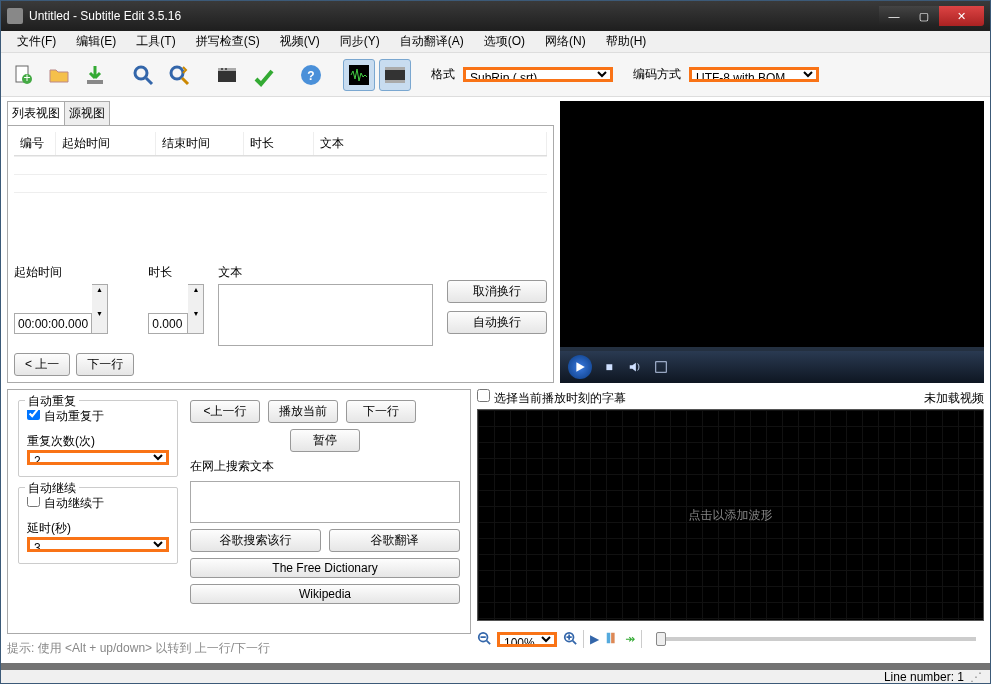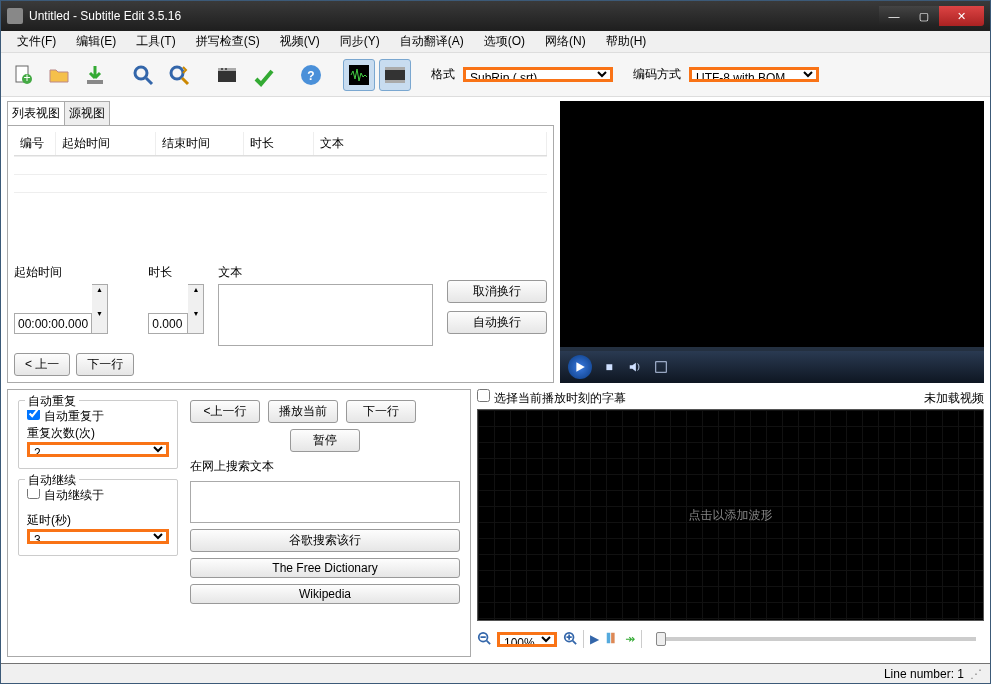--- a/index.html
+++ b/index.html
@@ -42,21 +42,21 @@
 .playbtn { width: 24px; height: 24px; border-radius: 50%; background: radial-gradient(#3a7ae0,#0a3a80); display: flex; align-items: center; justify-content: center; }
 .bottomrow { display: flex; height: 280px; padding: 6px; gap: 6px; }
 .leftbottom { width: 464px; display: flex; flex-direction: column; }
 .tabbody2 { border: 1px solid #aaa; padding: 10px; flex: 1; display: flex; gap: 12px; }
 .group { border: 1px solid #ccc; border-radius: 2px; padding: 6px 8px 8px 8px; position: relative; margin-bottom: 10px; }
 .group > .glegend { position: absolute; top: -8px; left: 6px; background: #fff; padding: 0 3px; font-size: 12px; }
 .rightbottom { flex: 1; display: flex; flex-direction: column; }
 .wavehead { display: flex; align-items: center; gap: 8px; margin-bottom: 2px; }
 .wave { flex: 1; background: #000; border: 1px solid #555; position: relative; background-image: linear-gradient(#111 1px, transparent 1px), linear-gradient(90deg, #111 1px, transparent 1px); background-size: 16px 16px; display: flex; align-items: center; justify-content: center; color: #888; }
 .wavectrl { height: 28px; display: flex; align-items: center; gap: 6px; padding: 18px 0; }
-.statusbar { height: 20px; background: #f0f0f0; border-top: 1px solid #737373; display: flex; align-items: center; justify-content: flex-end; padding: 0 8px; font-size: 12px; }
+.statusbar { height: 20px; background: #f0f0f0; border-top: 7px solid #737373; display: flex; align-items: center; justify-content: flex-end; padding: 0 8px; font-size: 12px; }
 .hint { color: #888; font-size: 12px; margin-top: 6px; }
 .spinner { display: flex; }
 .spinner input { width: 78px; margin-top: 29px; }
 .spinbtns { width: 16px; display: flex; flex-direction: column; border: 1px solid #aaa; border-left: none; }
 .spinbtns div { flex: 1; font-size: 7px; text-align: center; background: #f0f0f0; line-height: 9px; }
 textarea { border: 1px solid #aaa; resize: none; font-size: 12px; }
 input[type=checkbox] { margin-right: 4px; }
 .slider { flex: 1; height: 4px; background: #ccc; position: relative; margin: 0 8px; }
 .slider .thumb { position: absolute; left: 0; top: -5px; width: 10px; height: 14px; background: #eee; border: 1px solid #888; border-radius: 2px; }
 .iconsvg { width: 14px; height: 14px; }
@@ -243,21 +243,21 @@
   </div>
 </div>
 
 <div class="bottomrow">
   <div class="leftbottom">
     <div class="tabbody2">
       <div style="width:160px">
         <div class="group">
           <div class="glegend">自动重复</div>
           <label><input type="checkbox" checked="" style=""><span>自动重复于</span></label>
-          <div style="">重复次数(次)</div>
+          <div style="margin-top:8px">重复次数(次)</div>
           <select style="width:100%"><option>2</option></select>
         </div>
         <div class="group">
           <div class="glegend">自动继续</div>
           <label><input type="checkbox" style=""><span>自动继续于</span></label>
           <div style="margin-top:8px">延时(秒)</div>
           <select style="width:100%"><option>3</option></select>
         </div>
       </div>
       <div style="flex:1;display:flex;flex-direction:column;gap:6px">
@@ -266,25 +266,27 @@
           <button class="btn">播放当前</button>
           <button class="btn">下一行</button>
         </div>
         <div style="display:flex;justify-content:center">
           <button class="btn">暂停</button>
         </div>
         <div>在网上搜索文本</div>
         <textarea style="height: 42px;"></textarea>
         <div style="display:flex;gap:8px">
           <button class="btn" style="flex:1">谷歌搜索该行</button>
+          <button class="btn" style="flex:1">谷歌翻译</button>
         </div>
         <button class="btn">The Free Dictionary</button>
         <button class="btn">Wikipedia</button>
       </div>
     </div>
+    <div class="hint">提示: 使用 &lt;Alt + up/down&gt; 以转到 上一行/下一行</div>
   </div>
 
   <div class="rightbottom">
     <div class="wavehead">
       <label><input type="checkbox" style=""><span>选择当前播放时刻的字幕</span></label>
       <div style="flex:1"></div>
       <span>未加载视频</span>
     </div>
     <div class="wave">
       <span>点击以添加波形</span>

